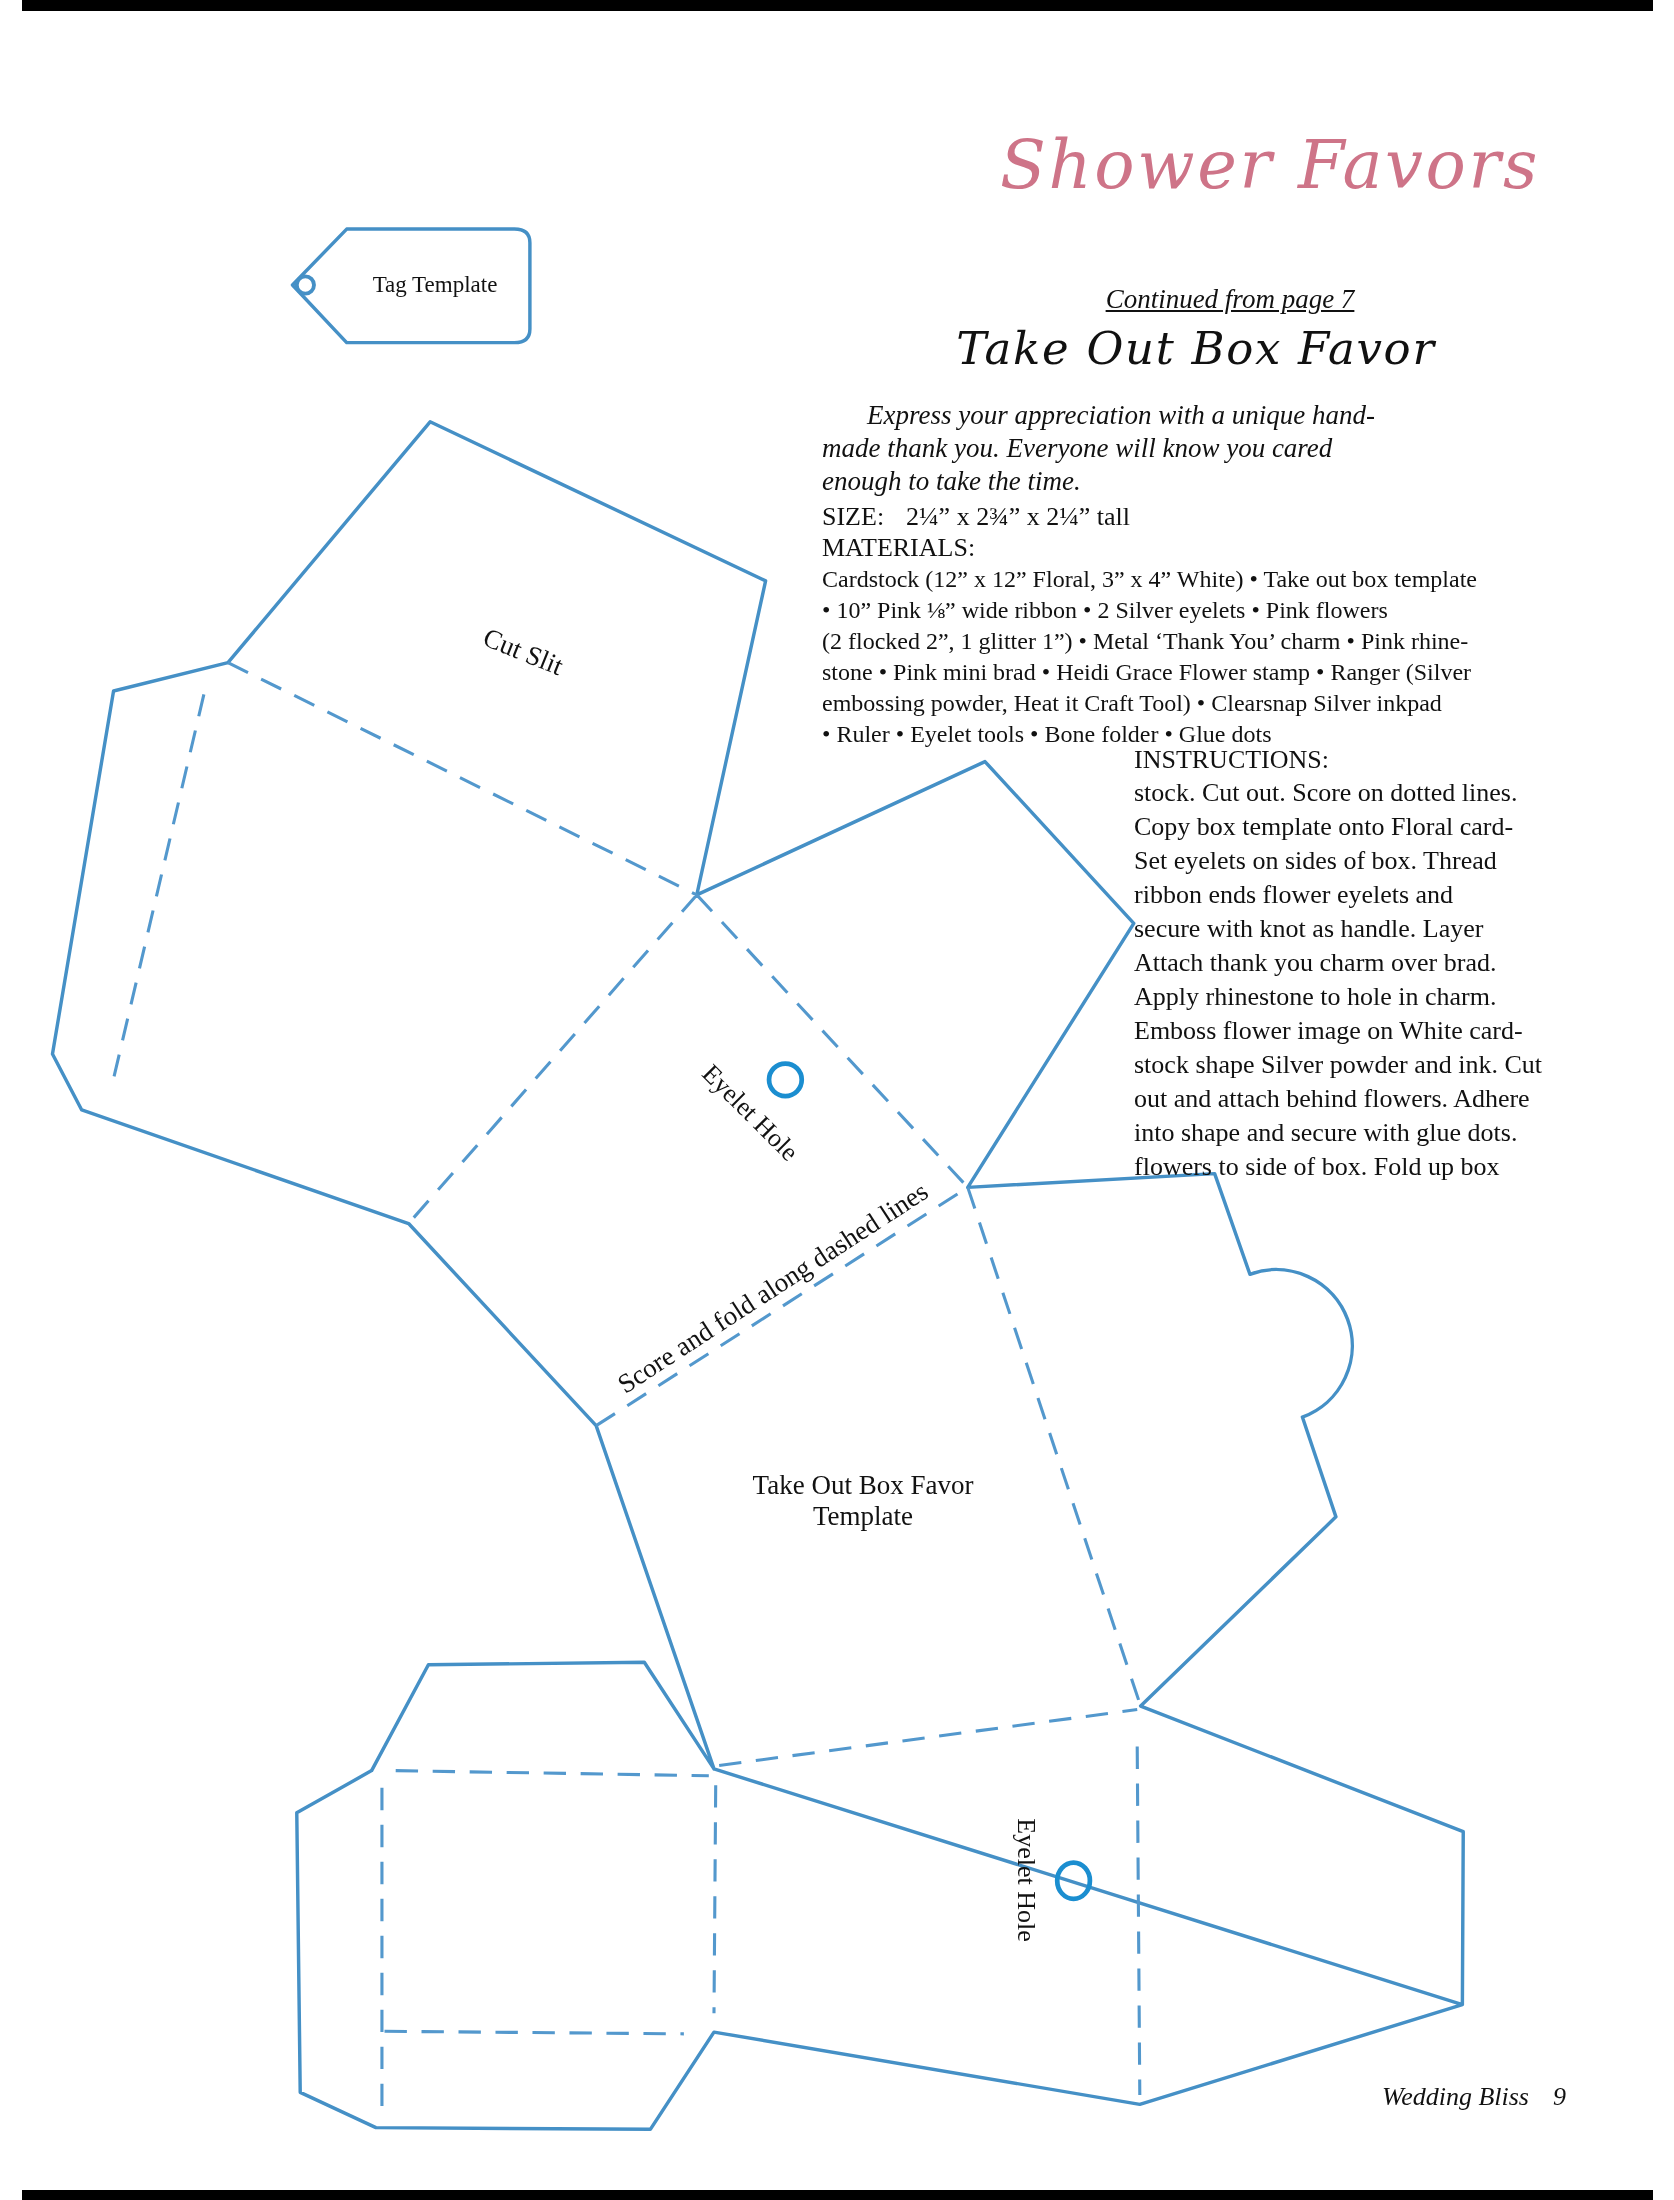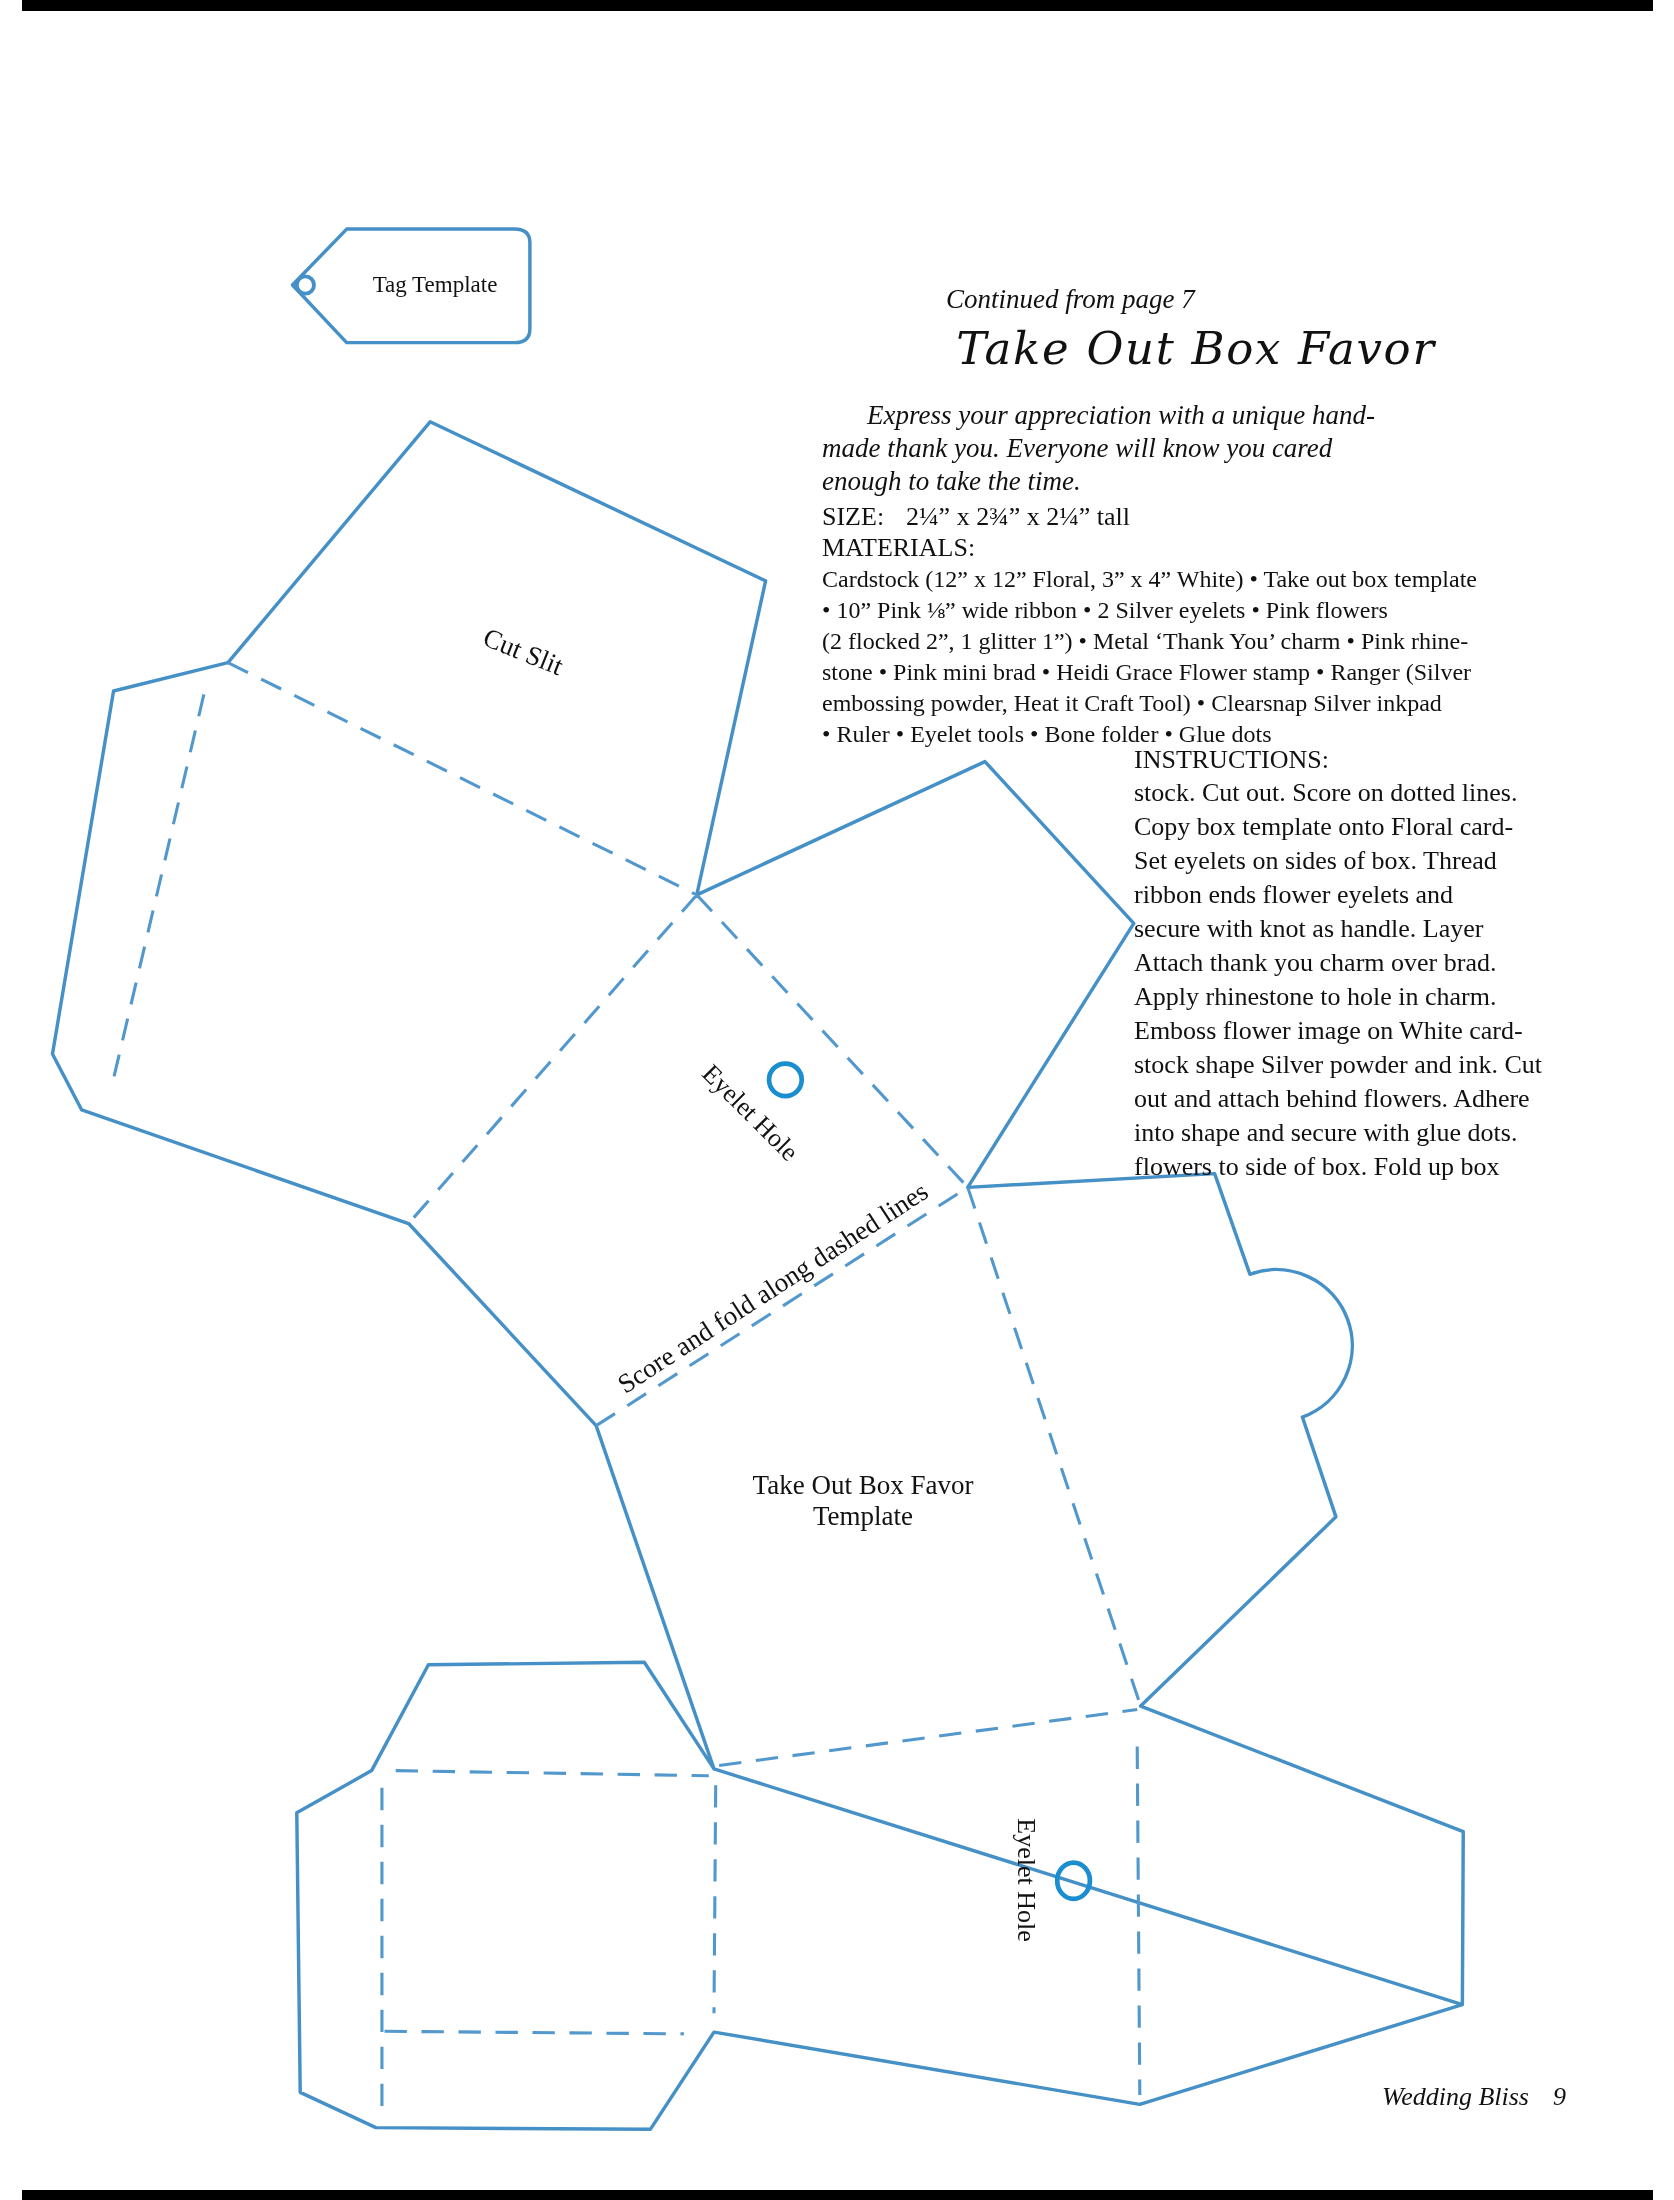--- a/index.html
+++ b/index.html
@@ -17,21 +17,21 @@
 
   .lbl{position:absolute;transform:translate(-50%,-50%);white-space:nowrap;color:#121212;}
 
   .shower{
     position:absolute;left:938px;top:126px;width:602px;
     text-align:right;font-style:italic;font-size:67px;letter-spacing:2.6px;
     font-family:"DejaVu Serif", serif;
   }
   .continued{
     position:absolute;left:946px;top:284px;width:568px;
-    text-align:left;font-style:italic;font-size:27px;
+    text-align:center;font-style:italic;font-size:27px;text-decoration:underline;
   }
   .scripttitle{
     position:absolute;left:852px;top:322px;width:688px;
     text-align:center;font-style:italic;font-size:45px;letter-spacing:1.7px;
     font-family:"DejaVu Serif", serif;
   }
   .intro{position:absolute;left:822px;top:399px;width:731px;font-style:italic;font-size:27px;line-height:33px;}
   .intro .ind{padding-left:45px;}
   .sizeline{position:absolute;left:822px;top:502px;font-size:26px;}
   .sizeline .val{margin-left:15.5px;}
@@ -87,20 +87,21 @@
                M 444 2078 L 444 2455
                M 832 2075 L 830 2340
                M 447 2361 L 795 2364
                M 1322 2030 L 1325 2435" fill="none" stroke="#5398cd" stroke-width="3.6" stroke-dasharray="26 17" stroke-linecap="butt"></path>
 
       <circle cx="913" cy="1255" r="19" fill="none" stroke="#1b8ed0" stroke-width="5.5"></circle>
       <ellipse cx="1248" cy="2186" rx="19" ry="21" fill="none" stroke="#1b8ed0" stroke-width="5.5"></ellipse>
     </svg>
   </div>
 
+  <div class="shower" style="color:#ce7488;">Shower Favors</div>
   <div class="continued">Continued from page 7</div>
 
   <div class="scripttitle">Take Out Box Favor</div>
 
   <div class="intro">
     <div class="ind">Express your appreciation with a unique hand-</div>
     <div>made thank you. Everyone will know you cared</div>
     <div>enough to take the time.</div>
   </div>
 

